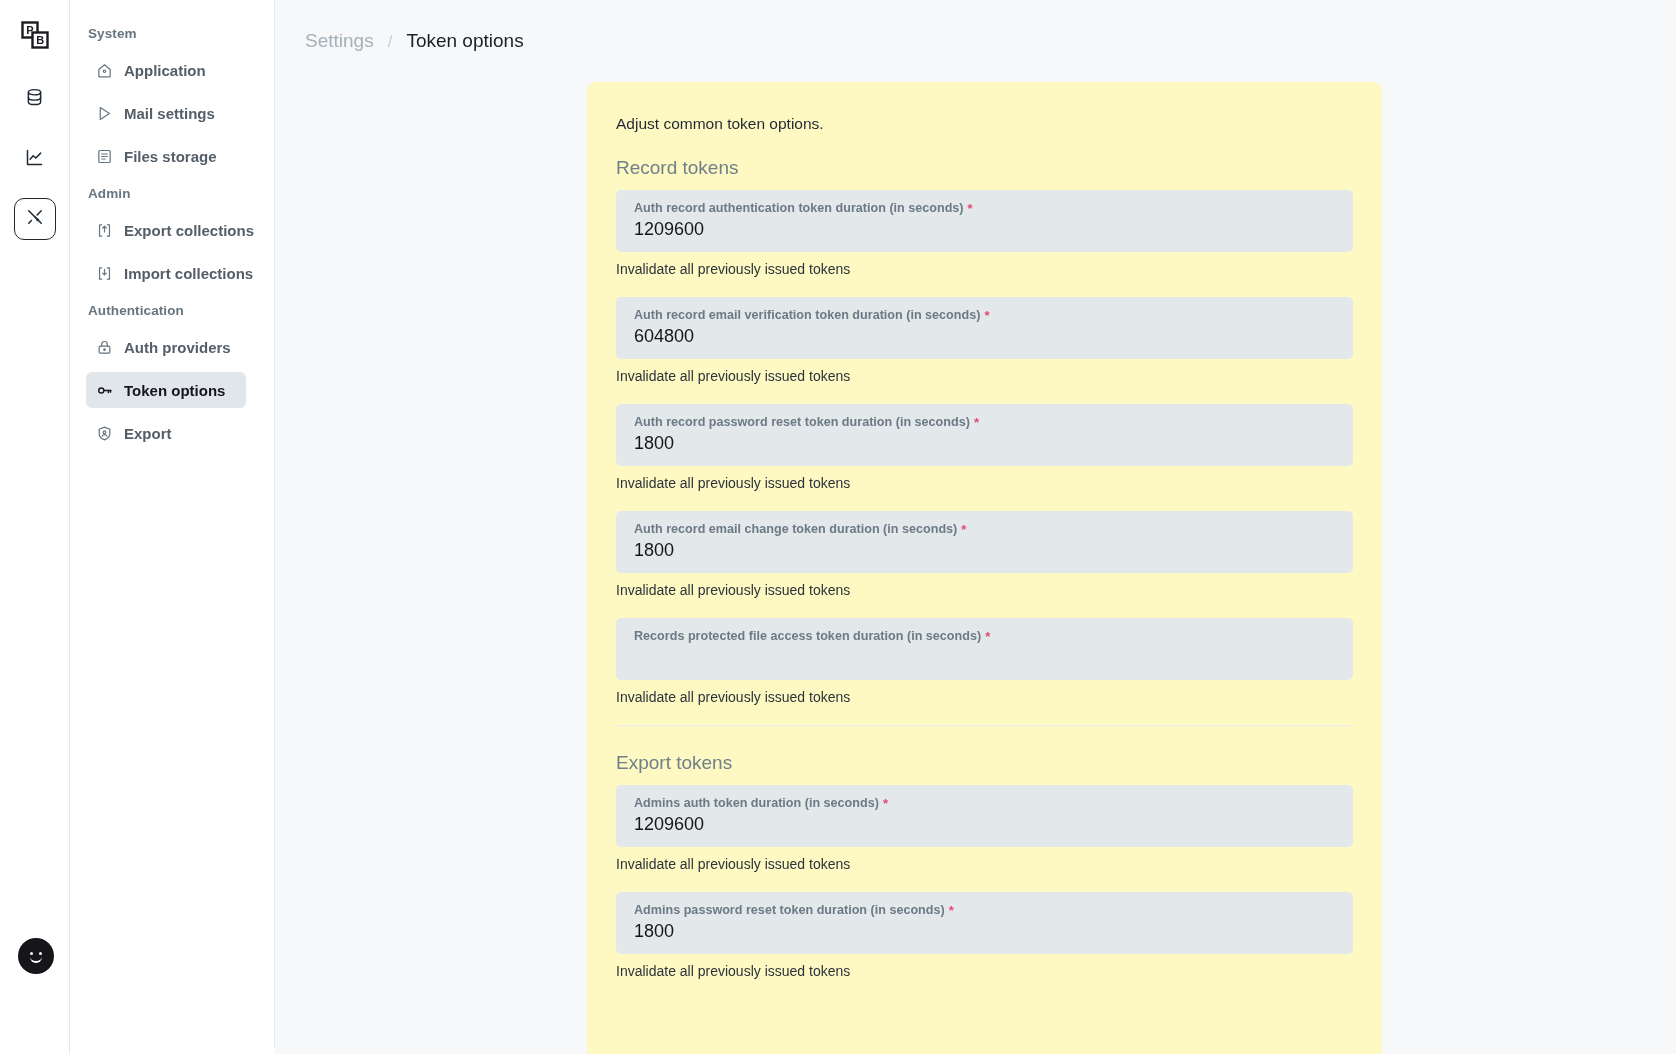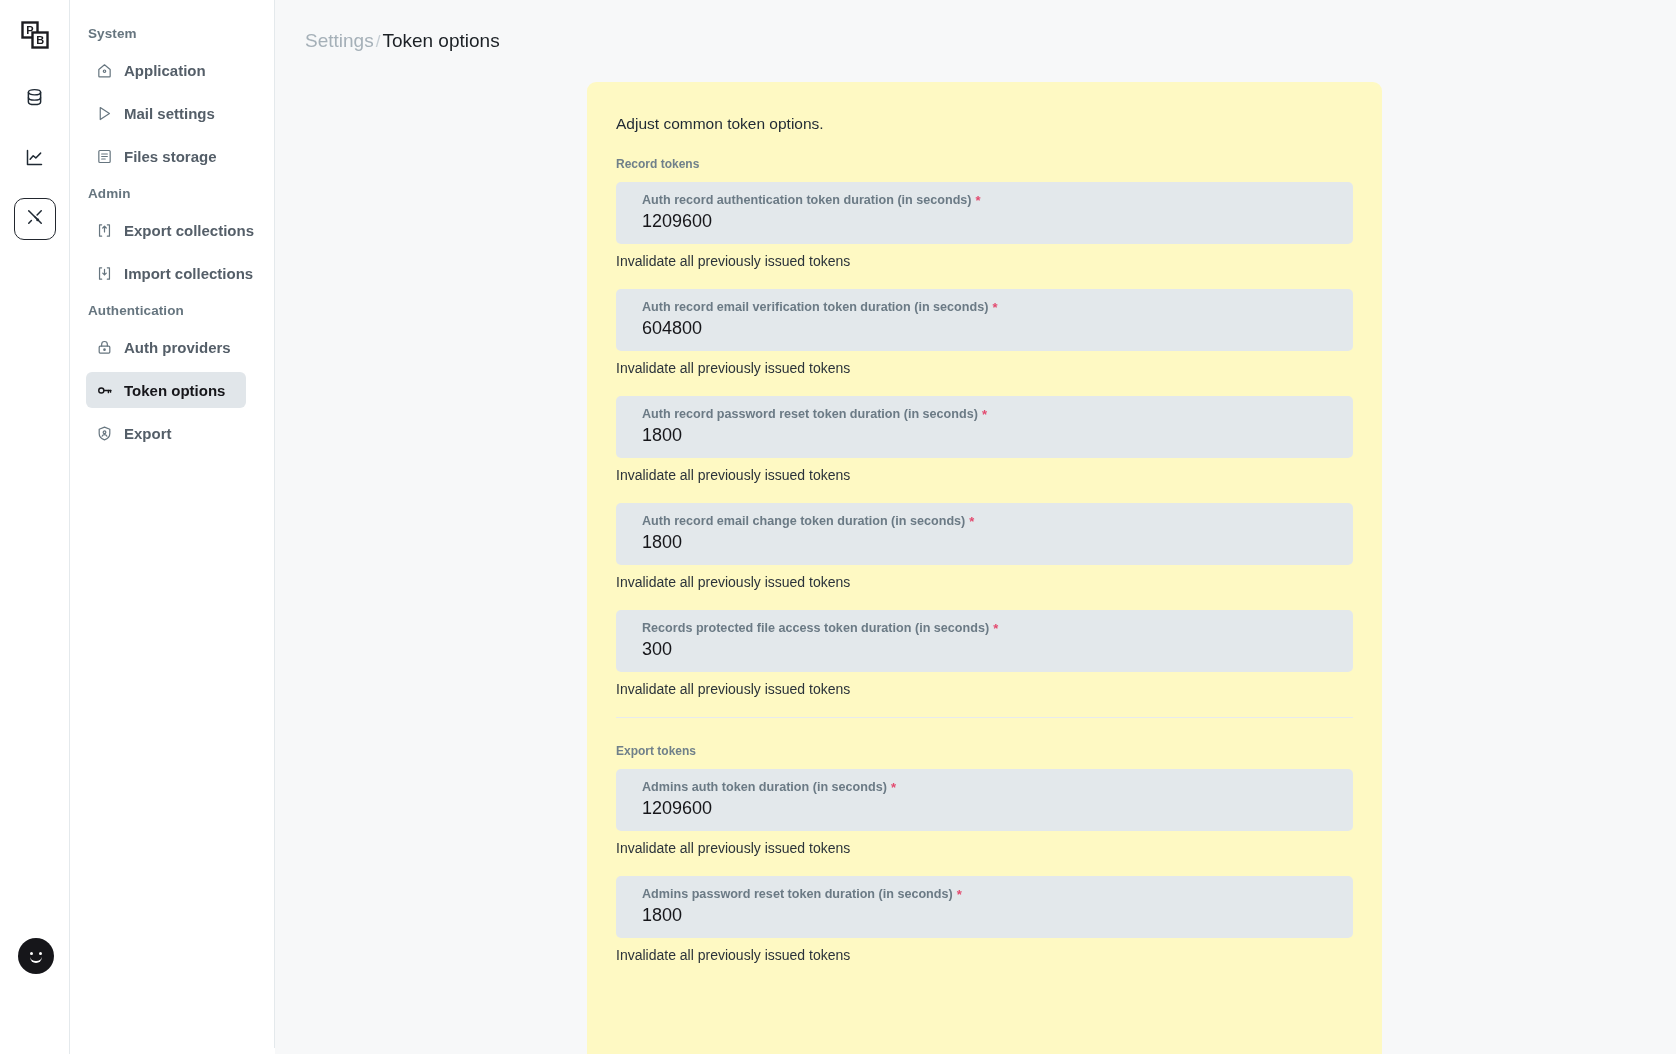--- a/index.html
+++ b/index.html
@@ -128,21 +128,21 @@
   .topbar {
     height: 82px;
     min-height: 82px;
     display: flex;
     align-items: center;
     padding-left: 30px;
   }
   .breadcrumb {
     display: flex;
     align-items: baseline;
-    gap: 2px;
+    gap: 14px;
   }
   .crumb-muted {
     font-size: 19px;
     color: #a5b0b8;
     cursor: pointer;
   }
   .crumb-sep {
     font-size: 17px;
     color: #c6ced4;
   }
@@ -163,30 +163,30 @@
     border-radius: 9px 9px 0 0;
     padding: 33px 29px 20px 29px;
     margin-left: 18px;
   }
   .card-intro {
     font-size: 15.5px;
     color: #1f2933;
     margin-bottom: 24px;
   }
   .section-title {
-    font-size: 12px;
-    font-weight: bold;
+    font-size: 19px;
+    font-weight: normal;
     color: #70808a;
     margin-bottom: 11px;
   }
   .field-block { margin-bottom: 20px; }
   .field {
     background: #e3e8eb;
     border-radius: 5px;
-    padding: 11px 14px 10px 26px;
+    padding: 11px 14px 10px 18px;
     height: 62px;
     cursor: text;
   }
   .field-label {
     font-size: 12.6px;
     font-weight: bold;
     color: #6b7a85;
     display: flex;
     align-items: center;
     gap: 4px;
@@ -419,21 +419,20 @@
             </div>
             <div class="field-helper">Invalidate all previously issued tokens</div>
           </div>
 
           <div class="field-block">
             <div class="field">
               <div class="field-label">
                 <span>Records protected file access token duration (in seconds)</span>
                 <span class="req">*</span>
               </div>
-              <input class="field-value" type="text" value="300" style="">
             </div>
             <div class="field-helper">Invalidate all previously issued tokens</div>
           </div>
         </div>
 
         <div class="divider"></div>
 
         <div>
           <div class="section-title">Export tokens</div>
 

